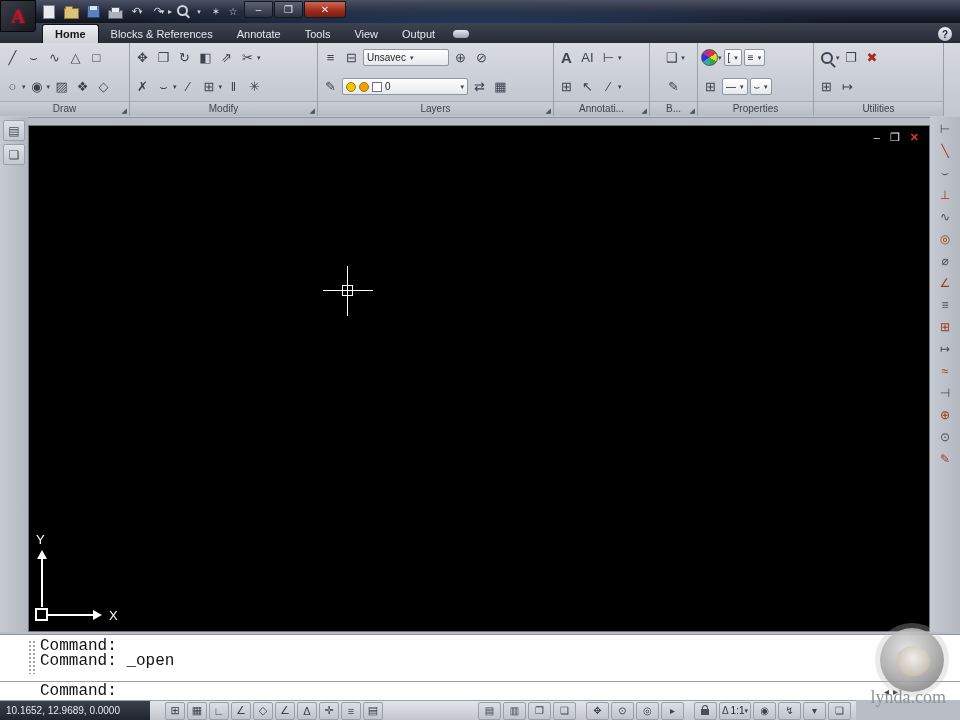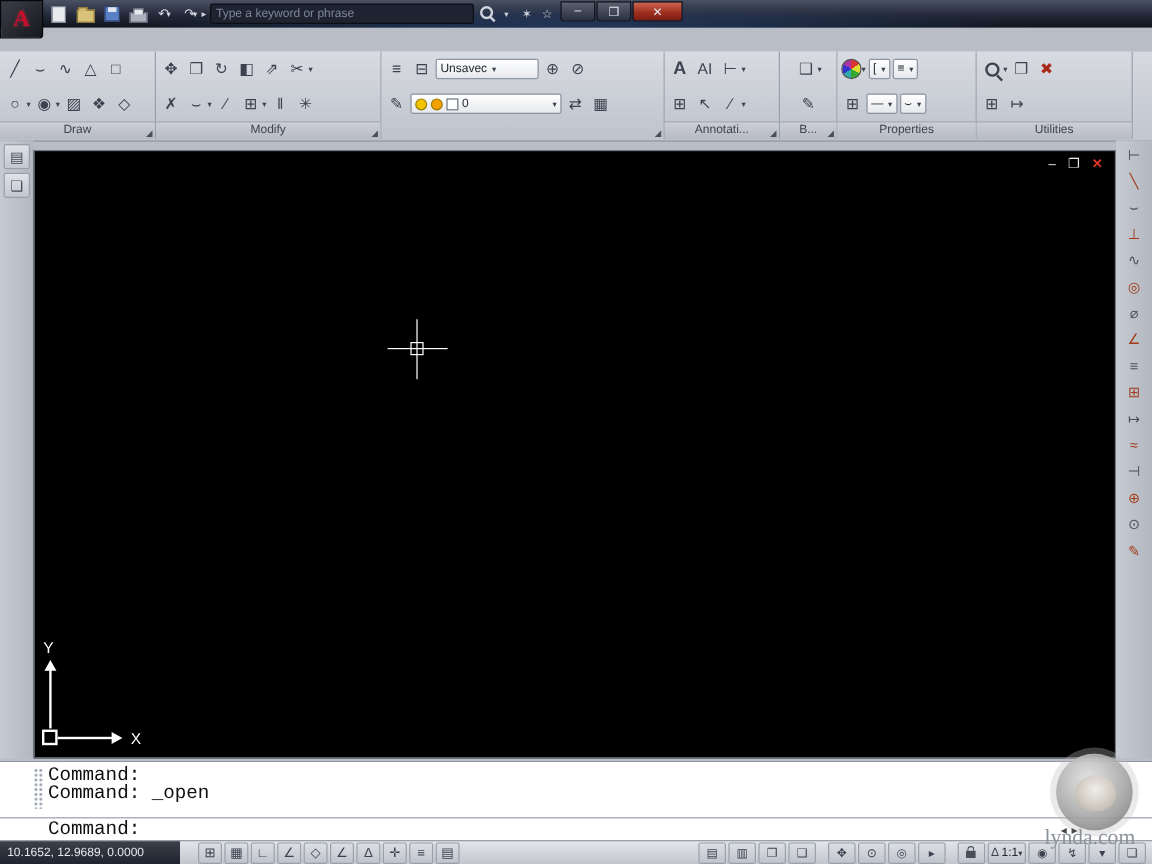--- a/index.html
+++ b/index.html
@@ -111,21 +111,21 @@
   
   .cmd{position:absolute;left:0;top:634px;width:960px;height:66px;background:#fff;border-top:1px solid #8f95a1;box-sizing:border-box;}
   .cmd-history{position:absolute;left:0;top:0;right:0;height:46px;border-bottom:1px solid #98a0aa;}
   .cmd-line{font-family:"Liberation Mono",monospace;font-size:16px;color:#101010;padding-left:40px;line-height:15px;}
   .cmd-line.first{padding-top:4px;}
   .cmd-prompt-row{position:absolute;left:0;bottom:0;height:19px;right:0;}
   .grip{position:absolute;width:8px;background-image:radial-gradient(circle,#9aa2ac 1px,transparent 1.3px);background-size:4px 4px;}
   .grip.g1{left:28px;top:5px;height:34px;}
 
   
-  .status{position:absolute;left:0;top:700px;width:960px;height:20px;
+  .status{position:absolute;left:0;top:700px;width:856px;height:20px;
     background:linear-gradient(#e3e5e9,#c3c6cd);border-top:1px solid #9aa0aa;box-sizing:border-box;
     display:flex;align-items:center;}
   .coords{width:150px;height:19px;background:linear-gradient(#3b404a,#202430);color:#e6e8ee;
     font-size:10px;line-height:19px;padding-left:6px;box-sizing:border-box;}
   .stgl{width:18px;height:16px;margin:0 1px;display:flex;align-items:center;justify-content:center;
     font-size:11px;color:#3c4250;background:linear-gradient(#dcdfe4,#c0c4cb);border:1px solid #98a0aa;border-radius:2px;cursor:pointer;}
   .sgap{flex:1;}
   .sright{display:flex;align-items:center;gap:2px;margin-right:5px;}
   .sbtn{min-width:17px;height:16px;display:flex;align-items:center;justify-content:center;
     font-size:10px;color:#3c4250;background:linear-gradient(#dcdfe4,#c0c4cb);border:1px solid #98a0aa;border-radius:2px;cursor:pointer;padding:0 2px;gap:2px;}
@@ -166,37 +166,46 @@
           <span>↶</span>
           <span class="dd" style="color:#cfd4dd">▾</span>
         </div>
       <div class="qa-btn">
           <span>↷</span>
           <span class="dd" style="color:#cfd4dd">▾</span>
         </div>
     </div>
     <div class="search-area">
       <span class="search-caret">▸</span>
-      <input class="search-input" placeholder="Type a keyword or phrase" style="">
       <span class="tb-ic"><span class="ic-mag"></span></span>
       <span class="tb-ic" style="font-size:7px">▾</span>
       <span class="tb-ic">✶</span>
       <span class="tb-ic">☆</span>
     </div>
     <div class="win-controls">
       <div class="win-btn">–</div>
       <div class="win-btn">❐</div>
       <div class="win-btn close">✕</div>
     </div>
   </div>
 
   <div class="app-logo">
     <span class="logo-a">A</span>
   </div>
 
+  <div class="menubar">
+    <div class="tab active">Home</div>
+    <div class="tab">Blocks &amp; References</div>
+    <div class="tab">Annotate</div>
+    <div class="tab">Tools</div>
+    <div class="tab">View</div>
+    <div class="tab">Output</div>
+    <div class="ribbon-pill"></div>
+    <div class="help-btn">?</div>
+  </div>
 
   <div class="ribbon">
 
     <div class="panel p-draw">
       <div class="prow">
         <span class="ric">╱</span>
         <span class="ric">⌣</span>
         <span class="ric">∿</span>
         <span class="ric">△</span>
         <span class="ric">□</span>
@@ -254,20 +263,21 @@
         <span class="rsel" style="width:118px">
           <span class="sw-bulb"></span>
           <span class="sw-bulb" style="background:#f5a000"></span>
           <span class="sw-box"></span>
           <span>0</span>
           <span class="dd" style="margin-left:auto">▾</span>
         </span>
         <span class="ric">⇄</span>
         <span class="ric">▦</span>
       </div>
+      <div class="panel-label">Layers</div>
       <span class="panel-arrow">◢</span>
     </div>
 
     <div class="panel p-annotation">
       <div class="prow">
         <span class="ric big">A</span>
         <span class="ric" style="font-size:13px">AI</span>
         <span class="ric">⊢</span>
         <span class="dd">▾</span>
       </div>

